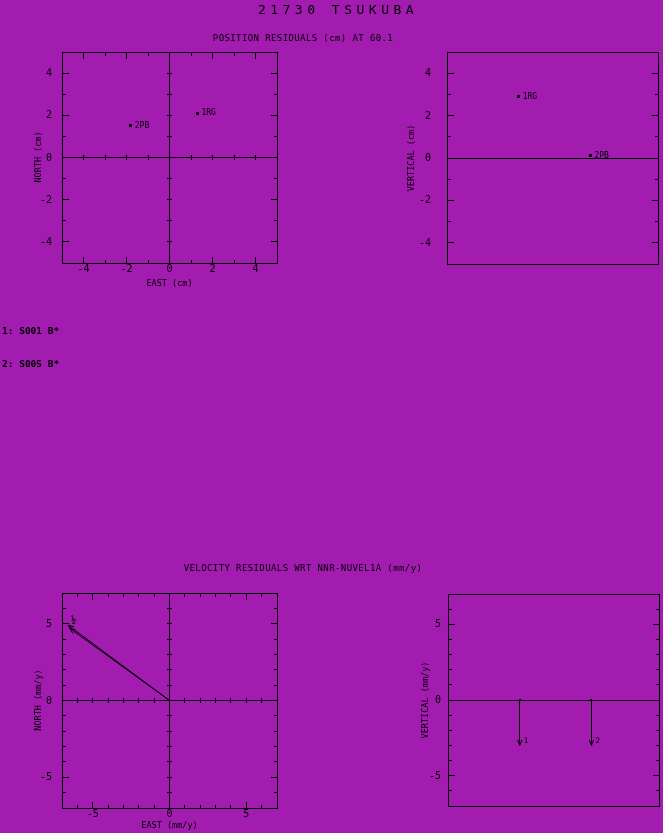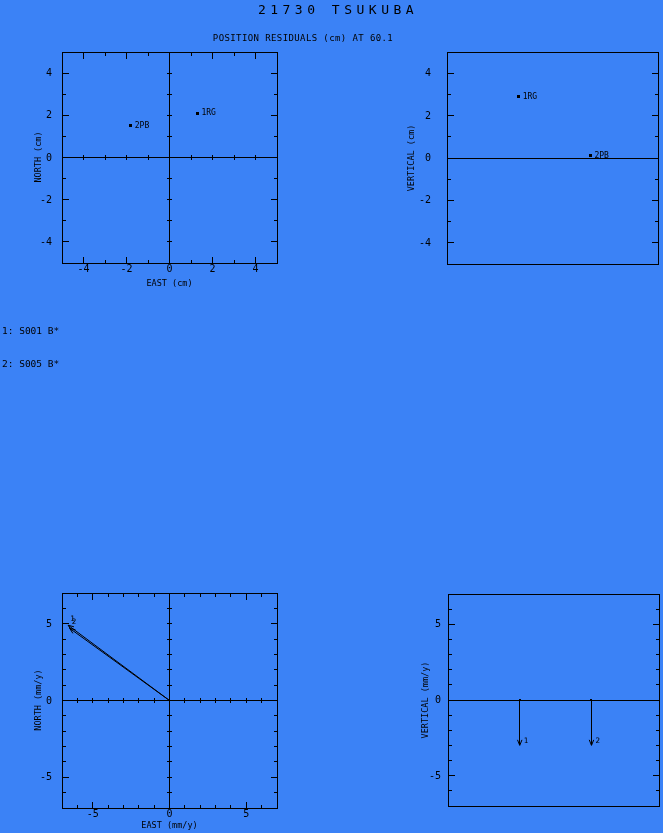--- a/index.html
+++ b/index.html
@@ -1,32 +1,32 @@
 <!DOCTYPE html>
 <html><head>
 <meta charset="utf-8">
 <style>
   html,body { margin:0; padding:0; background:#fff; }
   #page {
-    position:relative; width:663px; height:833px; background:#3b82f6;
+    position:relative; width:663px; height:833px; background:#a21caf;
     font-family:"DejaVu Sans Mono","Liberation Mono",monospace; color:#000;
     overflow:hidden;
   }
   .abs { position:absolute; white-space:pre; }
   #page-title {
     top:2px; left:338px; transform:translateX(-50%);
     font-size:13px; letter-spacing:4.5px;
   }
   .section-title {
     left:303px; transform:translateX(-50%);
     font-size:9px; letter-spacing:0.4px;
   }
   #pos-title { top:33px; }
   #vel-title { top:563px; }
-  #legend { left:2px; top:303px; font-size:9.5px; line-height:11px; }
+  #legend { left:2px; top:303px; font-size:9.5px; line-height:11px;font-weight:bold; }
   .plot-host { position:absolute; left:0; top:0; }
   svg { position:absolute; overflow:visible; }
   svg .stroke { stroke:#000; fill:none; stroke-width:1; shape-rendering:crispEdges; }
   svg .diag   { stroke:#000; fill:none; stroke-width:1; }
   svg .fill   { fill:#000; stroke:none; shape-rendering:crispEdges; }
   svg text    { fill:#000; stroke:none; font-family:"DejaVu Sans Mono","Liberation Mono",monospace; }
 </style>
 </head>
 <body>
 
@@ -143,20 +143,21 @@
         <rect x="188.98000000000002" y="114.38000000000001" width="3" height="3" class="fill"></rect>
         <text x="194.48000000000002" y="117.88000000000001" font-size="8" text-anchor="start">2PB</text>
       </svg>
     </div>
 
   <div id="legend" class="abs">
     <div>1: S001 B*</div>
     <div>2: S005 B*</div>
   </div>
 
+  <div id="vel-title" class="abs section-title">VELOCITY RESIDUALS WRT NNR-NUVEL1A (mm/y)</div>
 
   <div class="plot-host">
       <svg width="320" height="248" style="left:0px;top:585px;">
         <rect x="62" y="8" width="215" height="215" class="stroke"></rect>
         <line x1="62" y1="207.64285714285714" x2="65.5" y2="207.64285714285714" class="stroke"></line>
         <line x1="277" y1="207.64285714285714" x2="273.5" y2="207.64285714285714" class="stroke"></line>
         <line x1="62" y1="192.28571428571428" x2="68.5" y2="192.28571428571428" class="stroke"></line>
         <line x1="277" y1="192.28571428571428" x2="270.5" y2="192.28571428571428" class="stroke"></line>
         <text x="52" y="195.28571428571428" font-size="10" text-anchor="end">-5</text>
         <line x1="62" y1="176.92857142857142" x2="65.5" y2="176.92857142857142" class="stroke"></line>

